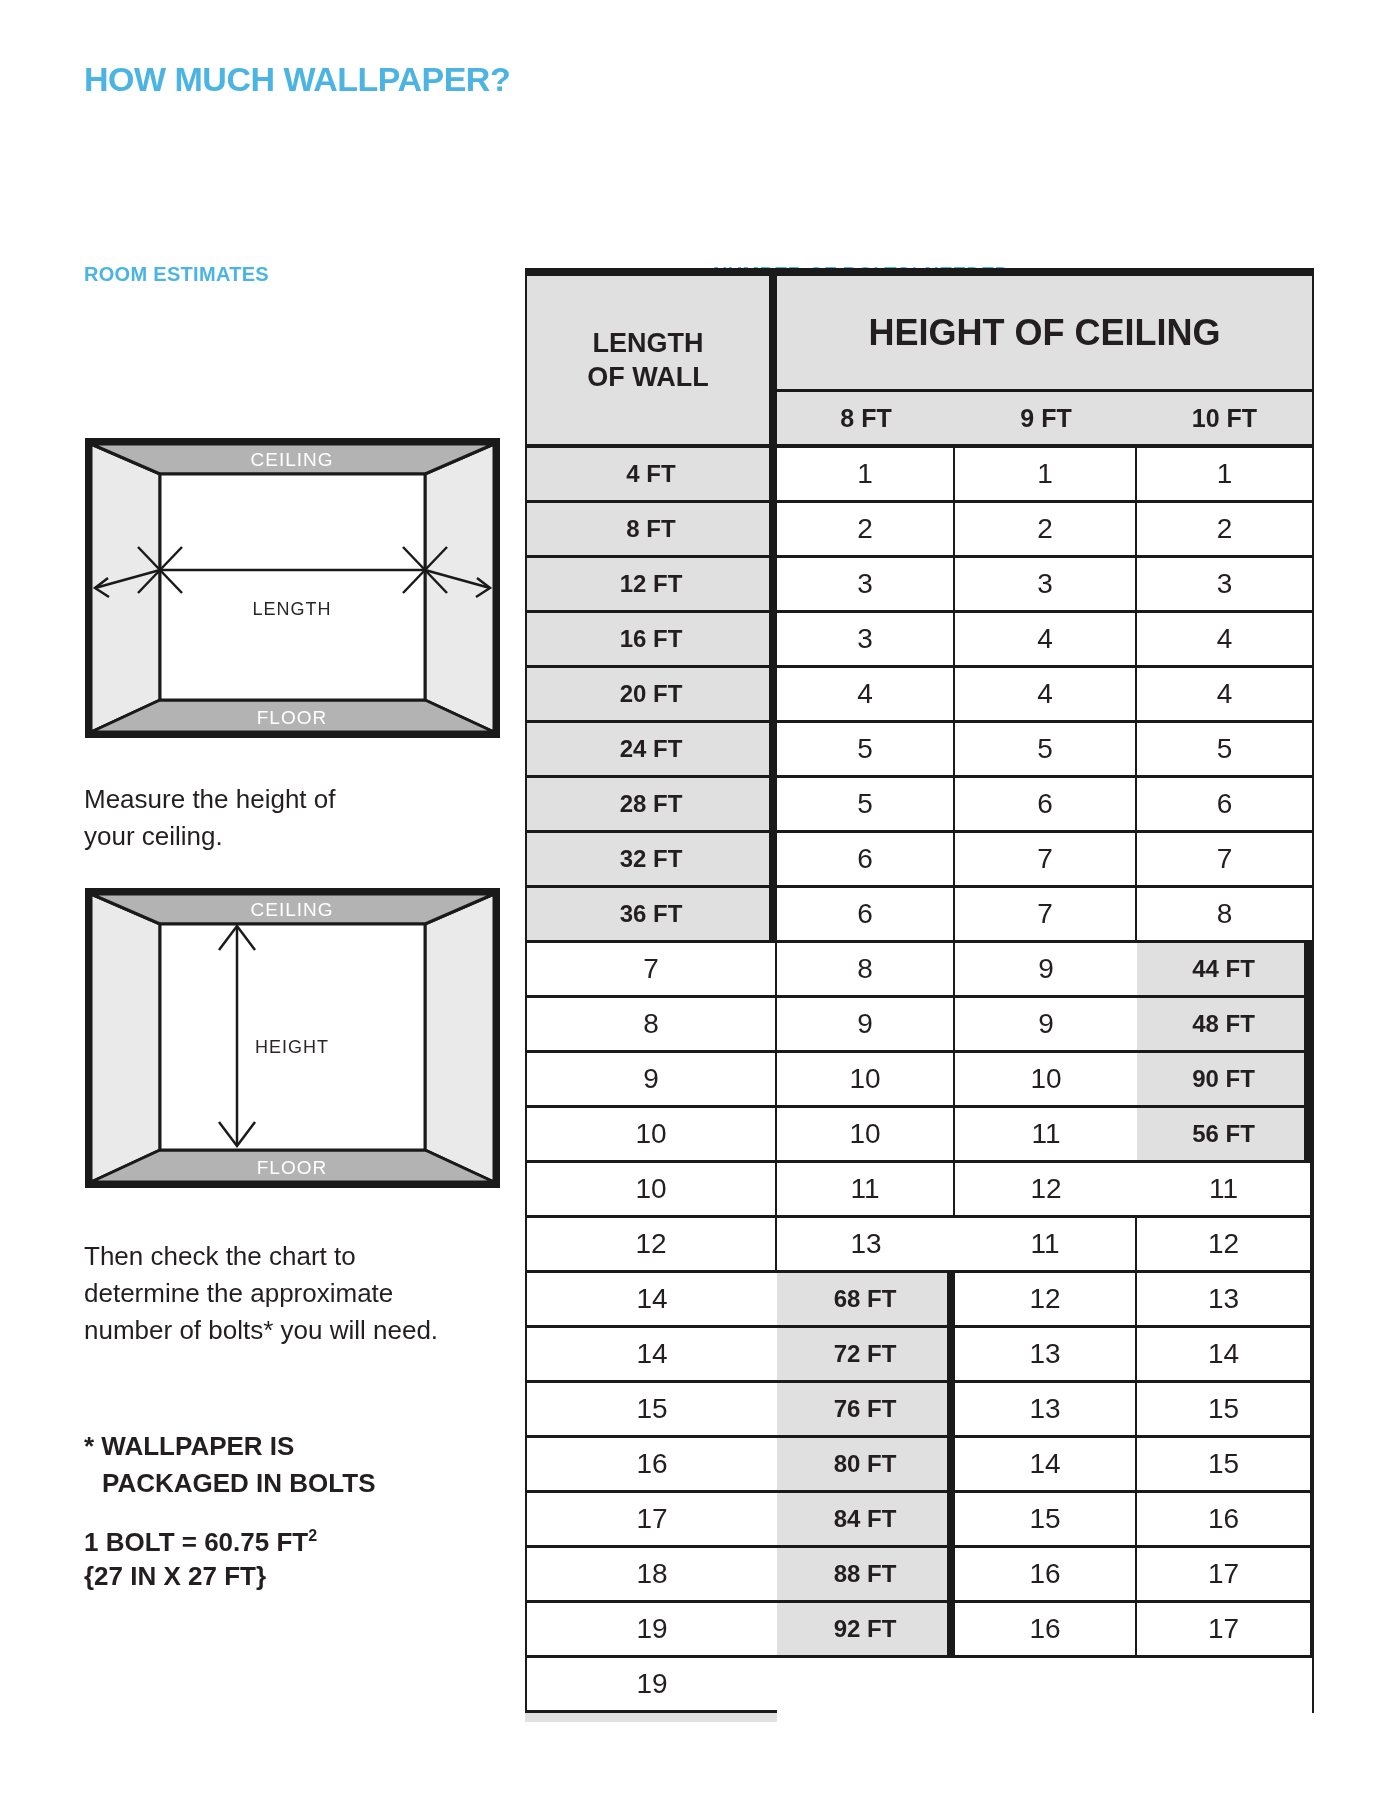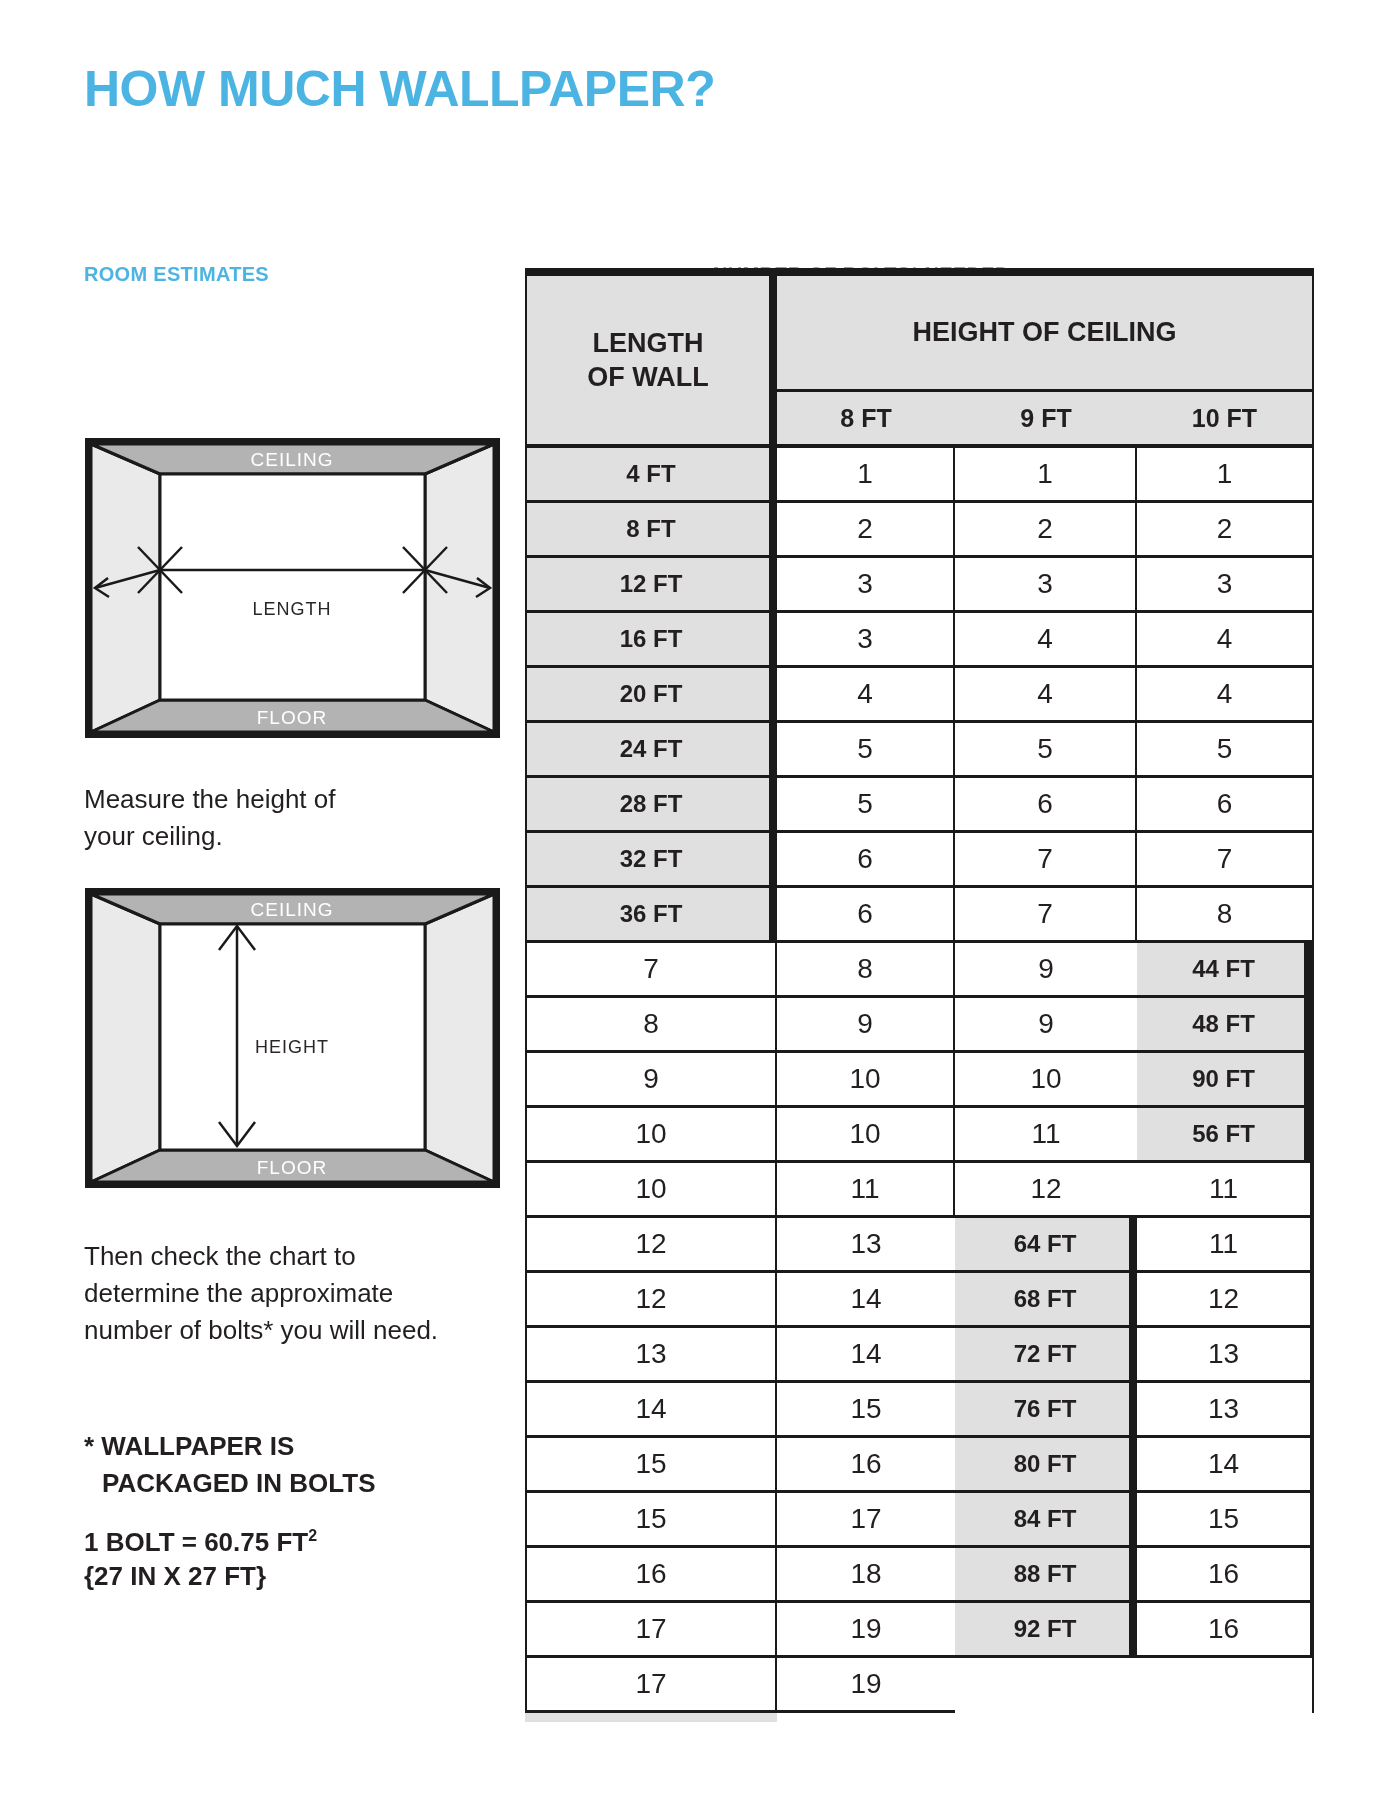--- a/index.html
+++ b/index.html
@@ -9,21 +9,21 @@
     width: 1391px;
     height: 1800px;
     background: #ffffff;
     font-family: "Liberation Sans", sans-serif;
     color: #231f20;
     overflow: hidden;
   }
   .abs { position: absolute; }
   .page-title {
     left: 84px; top: 60px;
-    font-size: 50px;
+    font-size: 34px;
     font-weight: bold;
     letter-spacing: -0.5px;
     color: #4cb4e2;
   }
   .blue-head {
     font-size: 20px;
     font-weight: bold;
     letter-spacing: 0.3px;
     color: #4cb4e2;
   }
@@ -52,21 +52,21 @@
     border-bottom: 4px solid #1a1a1a;
     display: flex; flex-direction: column;
     align-items: center; justify-content: center;
     font-weight: bold; font-size: 27px; line-height: 34px;
   }
   .ghead {
     grid-column: 2 / 5; grid-row: 1;
     background: #e0e0e0;
     border-bottom: 3px solid #1a1a1a;
     display: flex; align-items: center; justify-content: center;
-    font-weight: bold; font-size: 27px;
+    font-weight: bold; font-size: 36px;
   }
   .chead {
     grid-row: 2;
     background: #e0e0e0;
     border-bottom: 4px solid #1a1a1a;
     display: flex; align-items: center; justify-content: center;
     font-weight: bold; font-size: 25px;
   }
   .th-row {
     background: #e0e0e0;
@@ -224,21 +224,20 @@
       <div class="td mid">10</div>
       <div class="td mid">10</div>
       <div class="td">11</div>
       <div class="th-row">56 FT</div>
       <div class="td mid">10</div>
       <div class="td mid">11</div>
       <div class="td">12</div>
       <div class="td mid">11</div>
       <div class="td mid">12</div>
       <div class="td">13</div>
-      <div class="th-row">64 FT</div>
       <div class="td mid">11</div>
       <div class="td mid">12</div>
       <div class="td">14</div>
       <div class="th-row">68 FT</div>
       <div class="td mid">12</div>
       <div class="td mid">13</div>
       <div class="td">14</div>
       <div class="th-row">72 FT</div>
       <div class="td mid">13</div>
       <div class="td mid">14</div>

